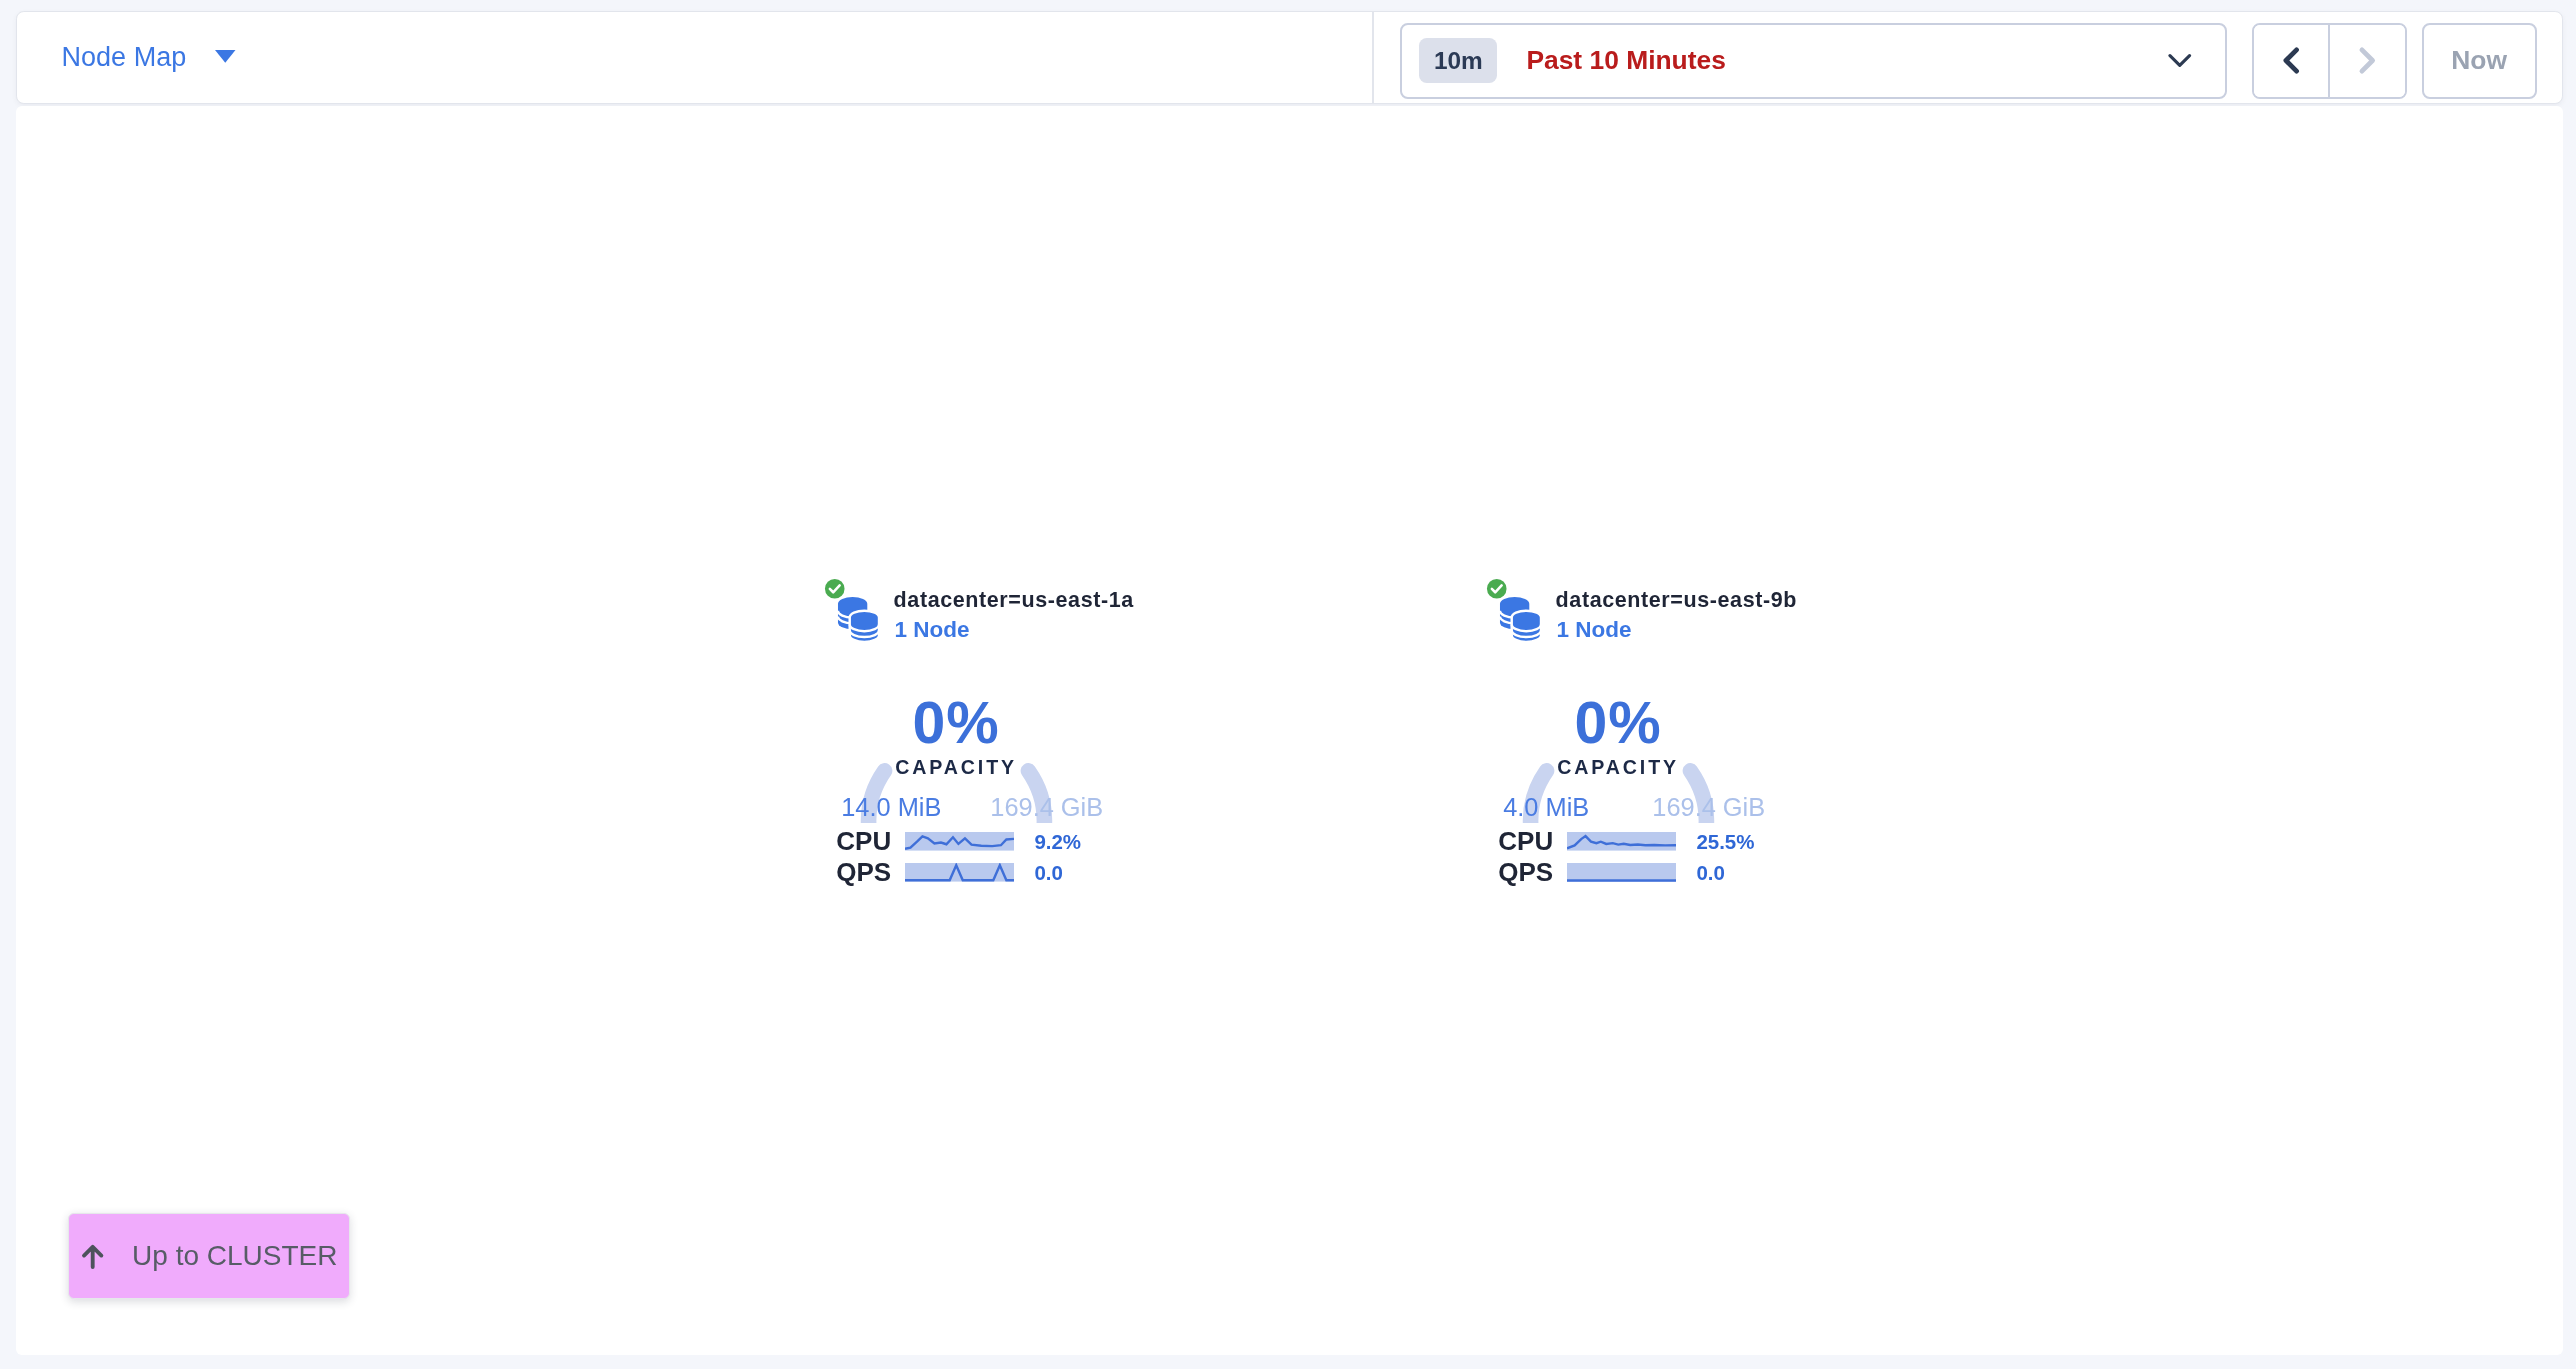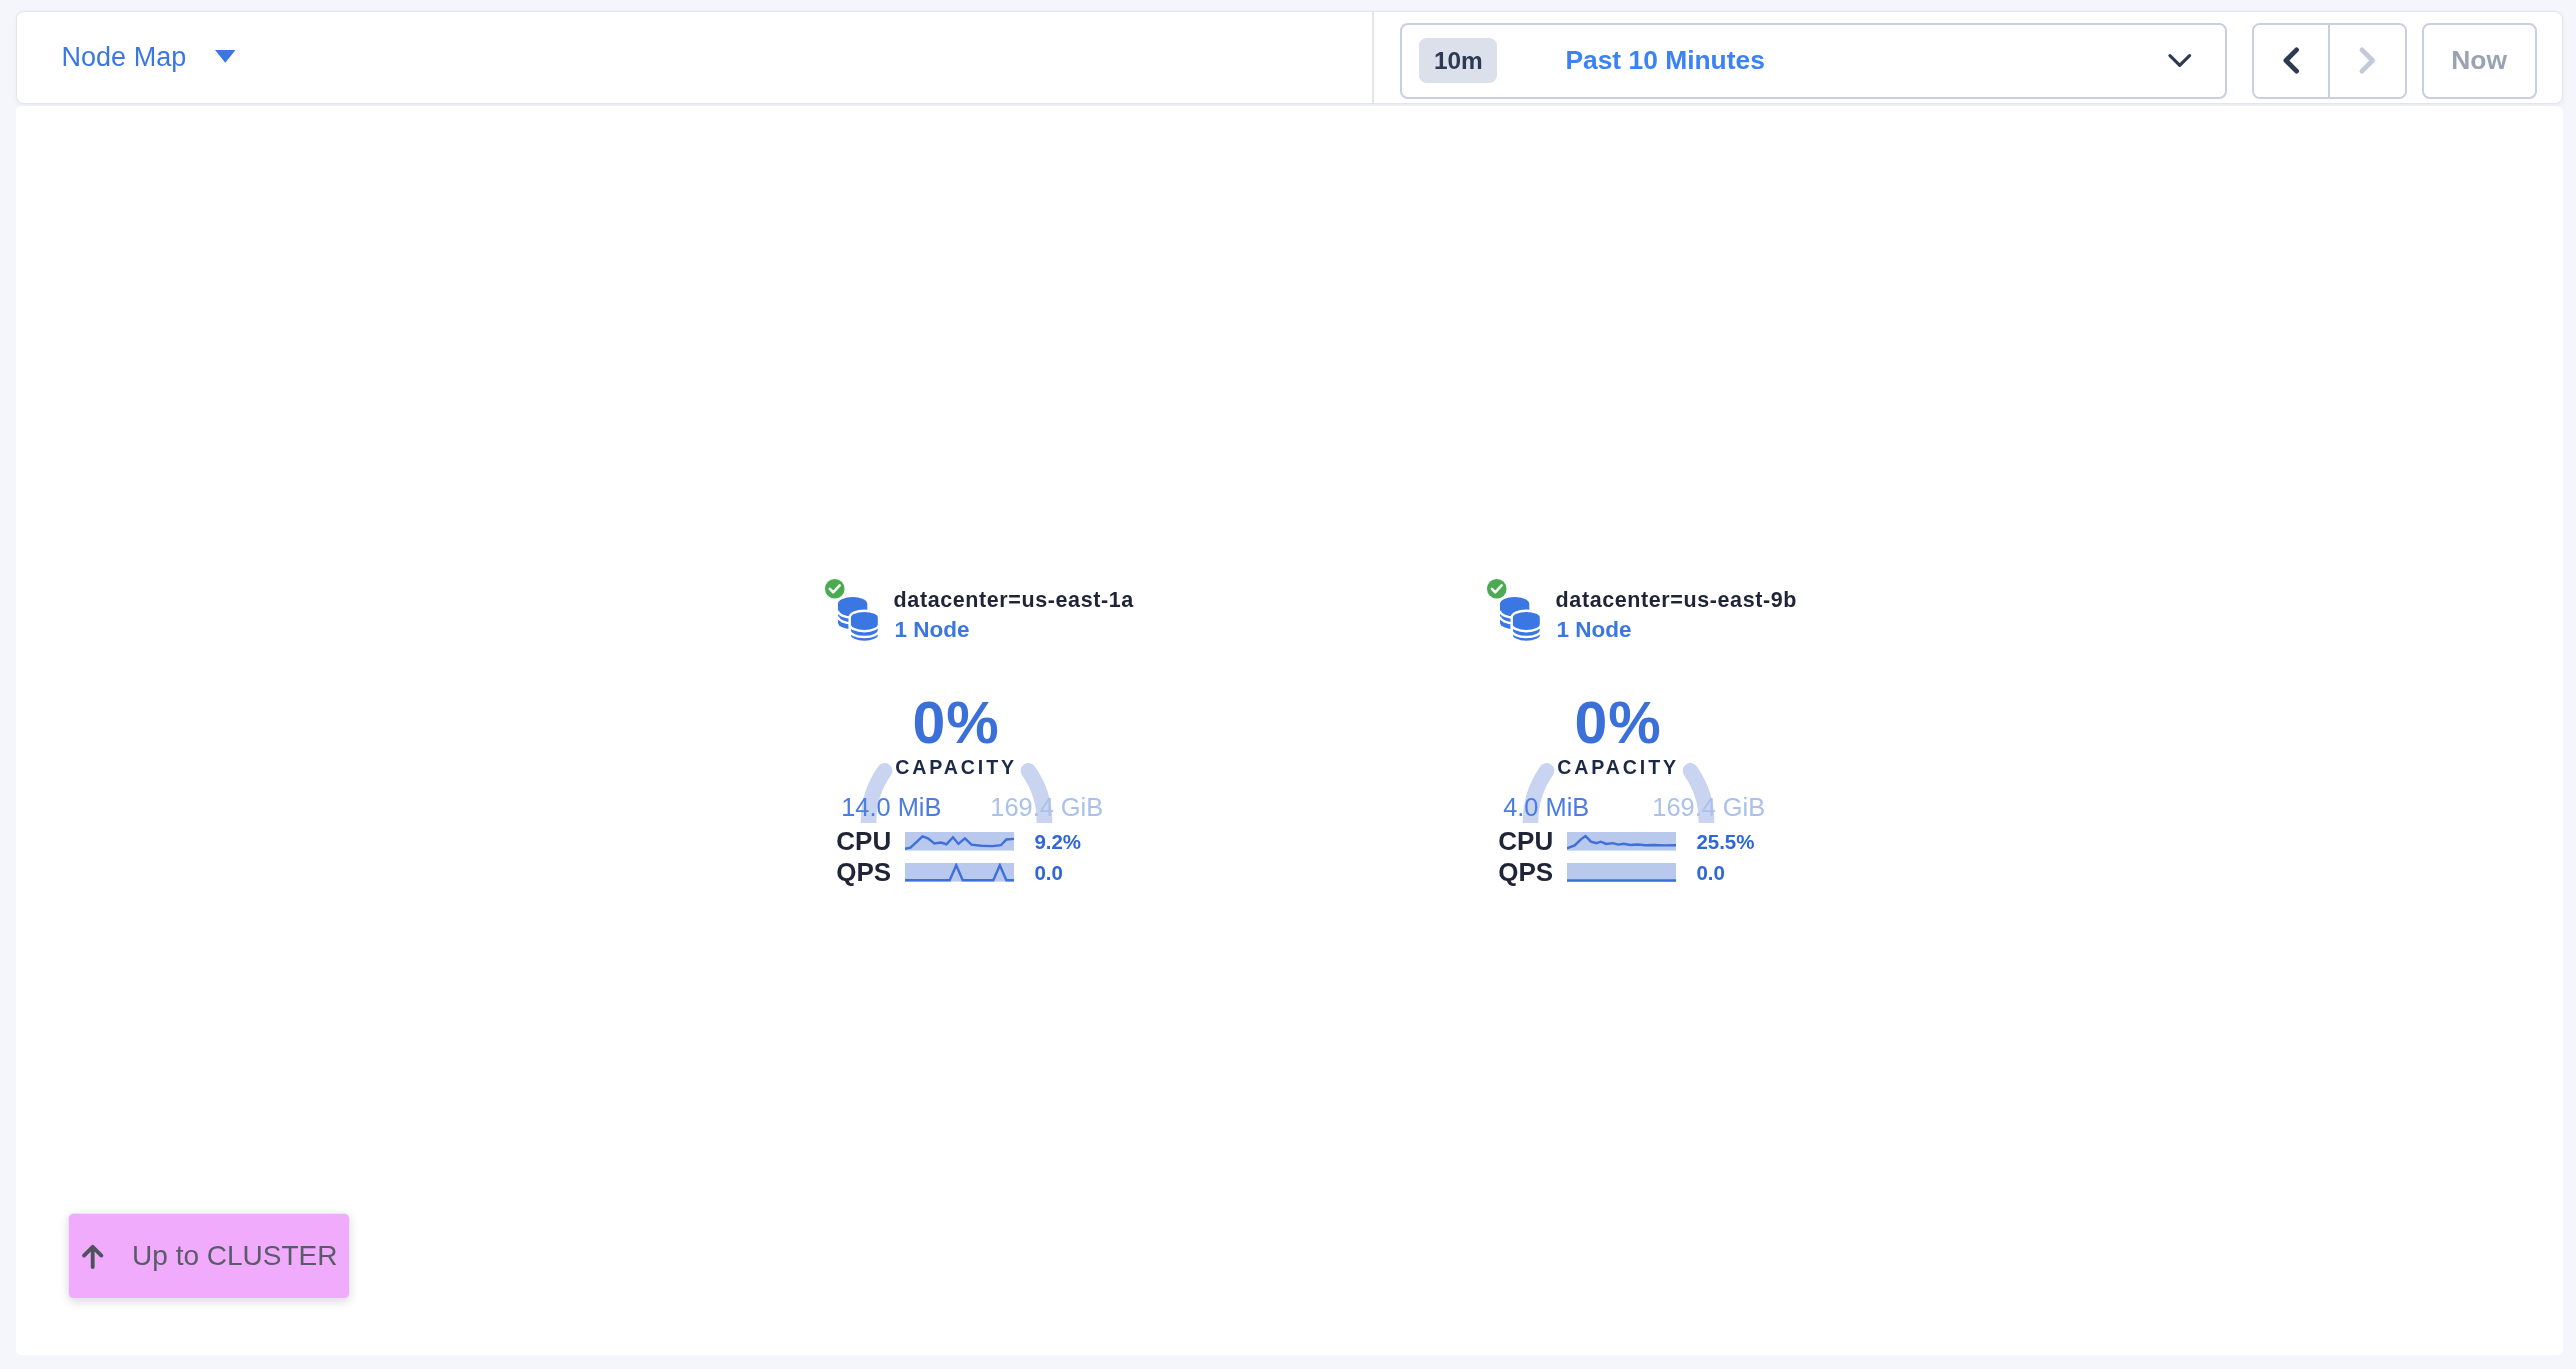--- a/index.html
+++ b/index.html
@@ -28,27 +28,27 @@
   }
   .breadcrumb .crumb-link { font-size:27px; color:#3b77e3; text-decoration:none; cursor:pointer; }
   .breadcrumb .crumb-sep  { font-size:27px; color:#3b77e3; font-weight:700; }
   .breadcrumb .crumb-cur  { font-size:27px; color:#4c4c4c; font-weight:700; }
   .topbar-divider {
     position:absolute; left:1355px; top:0; width:2px; height:100%; background:#e2e5ec;
   }
   .time-dropdown {
     position:absolute; left:1383px; top:10.8px; width:827px; height:76px;
     border:2px solid #c9cfdf; border-radius:7.8px; background:#fff;
-    display:flex; align-items:center; cursor:pointer;gap:39px;
+    display:flex; align-items:center; cursor:pointer;
   }
   .time-badge {
     margin-left:17.6px; background:#dce0eb; border-radius:7.8px;
     padding:8.8px 14.7px; font-size:24.4px; font-weight:700; color:#2b3a55;
   }
-  .time-label { margin-left:29px; font-size:26.4px; font-weight:700; color:#3b82f6; }
+  .time-label { margin-left:29px; font-size:26.4px; font-weight:700; color:#b91c1c; }
   .time-chevron { position:absolute; right:33px; top:50%; transform:translateY(-50%); }
   .pager {
     position:absolute; left:2235px; top:10.8px; width:155px; height:76px;
     border:2px solid #c9cfdf; border-radius:7.8px; background:#fff;
     display:flex; overflow:hidden;
   }
   .pager button {
     flex:1; background:#fff; border:none; display:flex;
     align-items:center; justify-content:center; cursor:pointer;
   }

